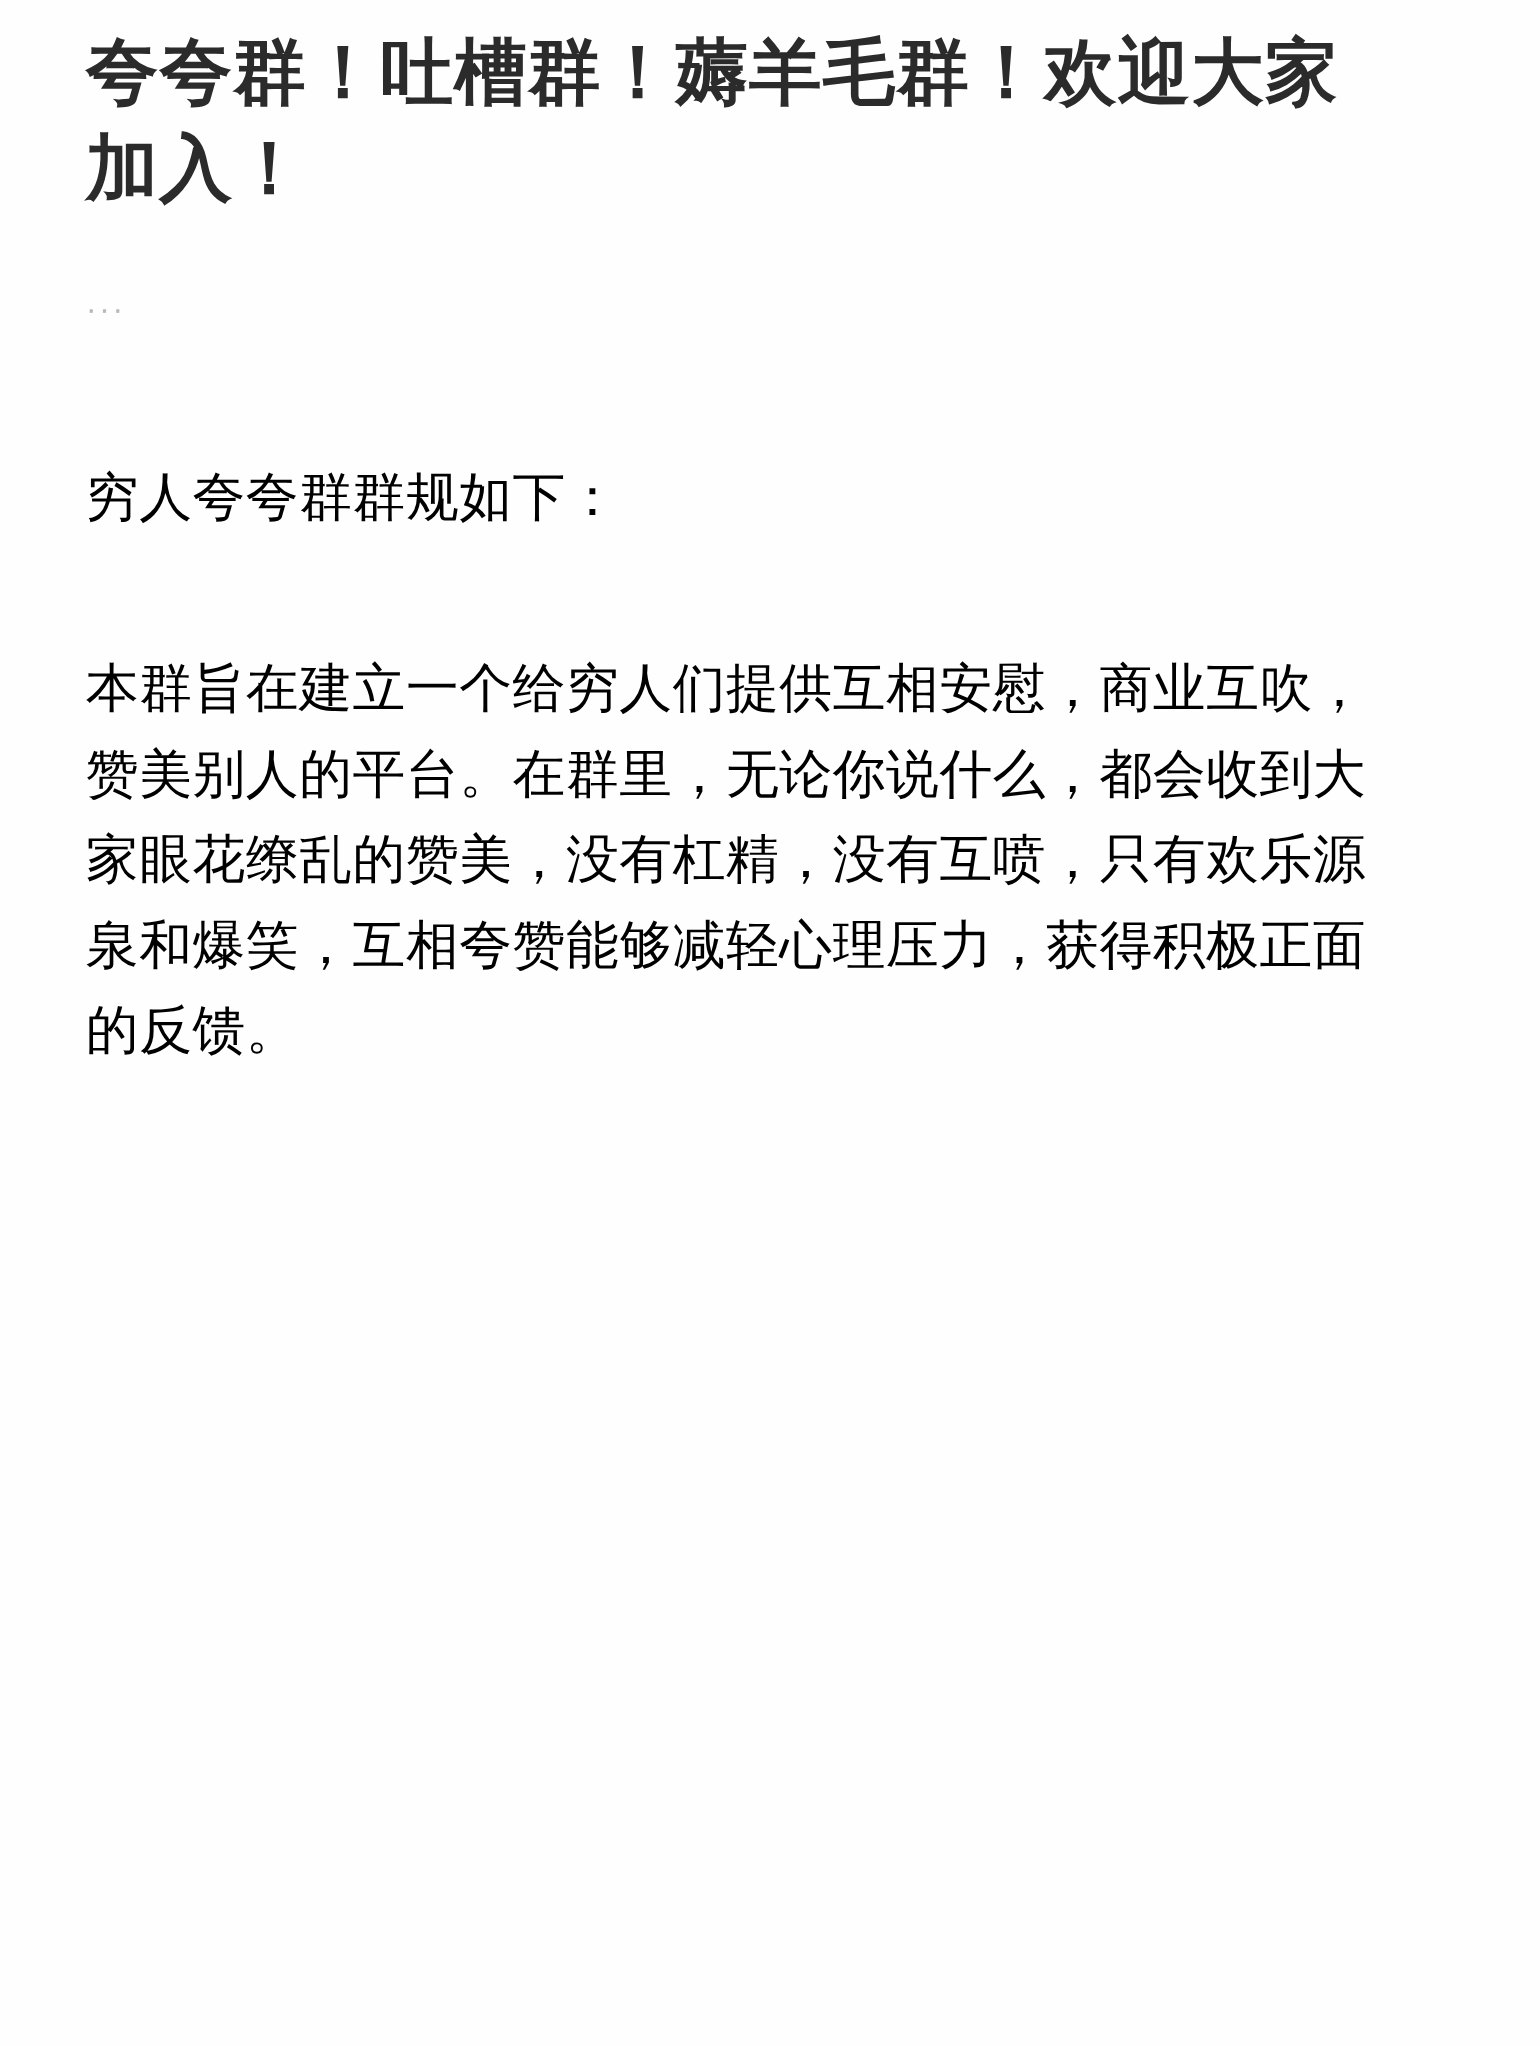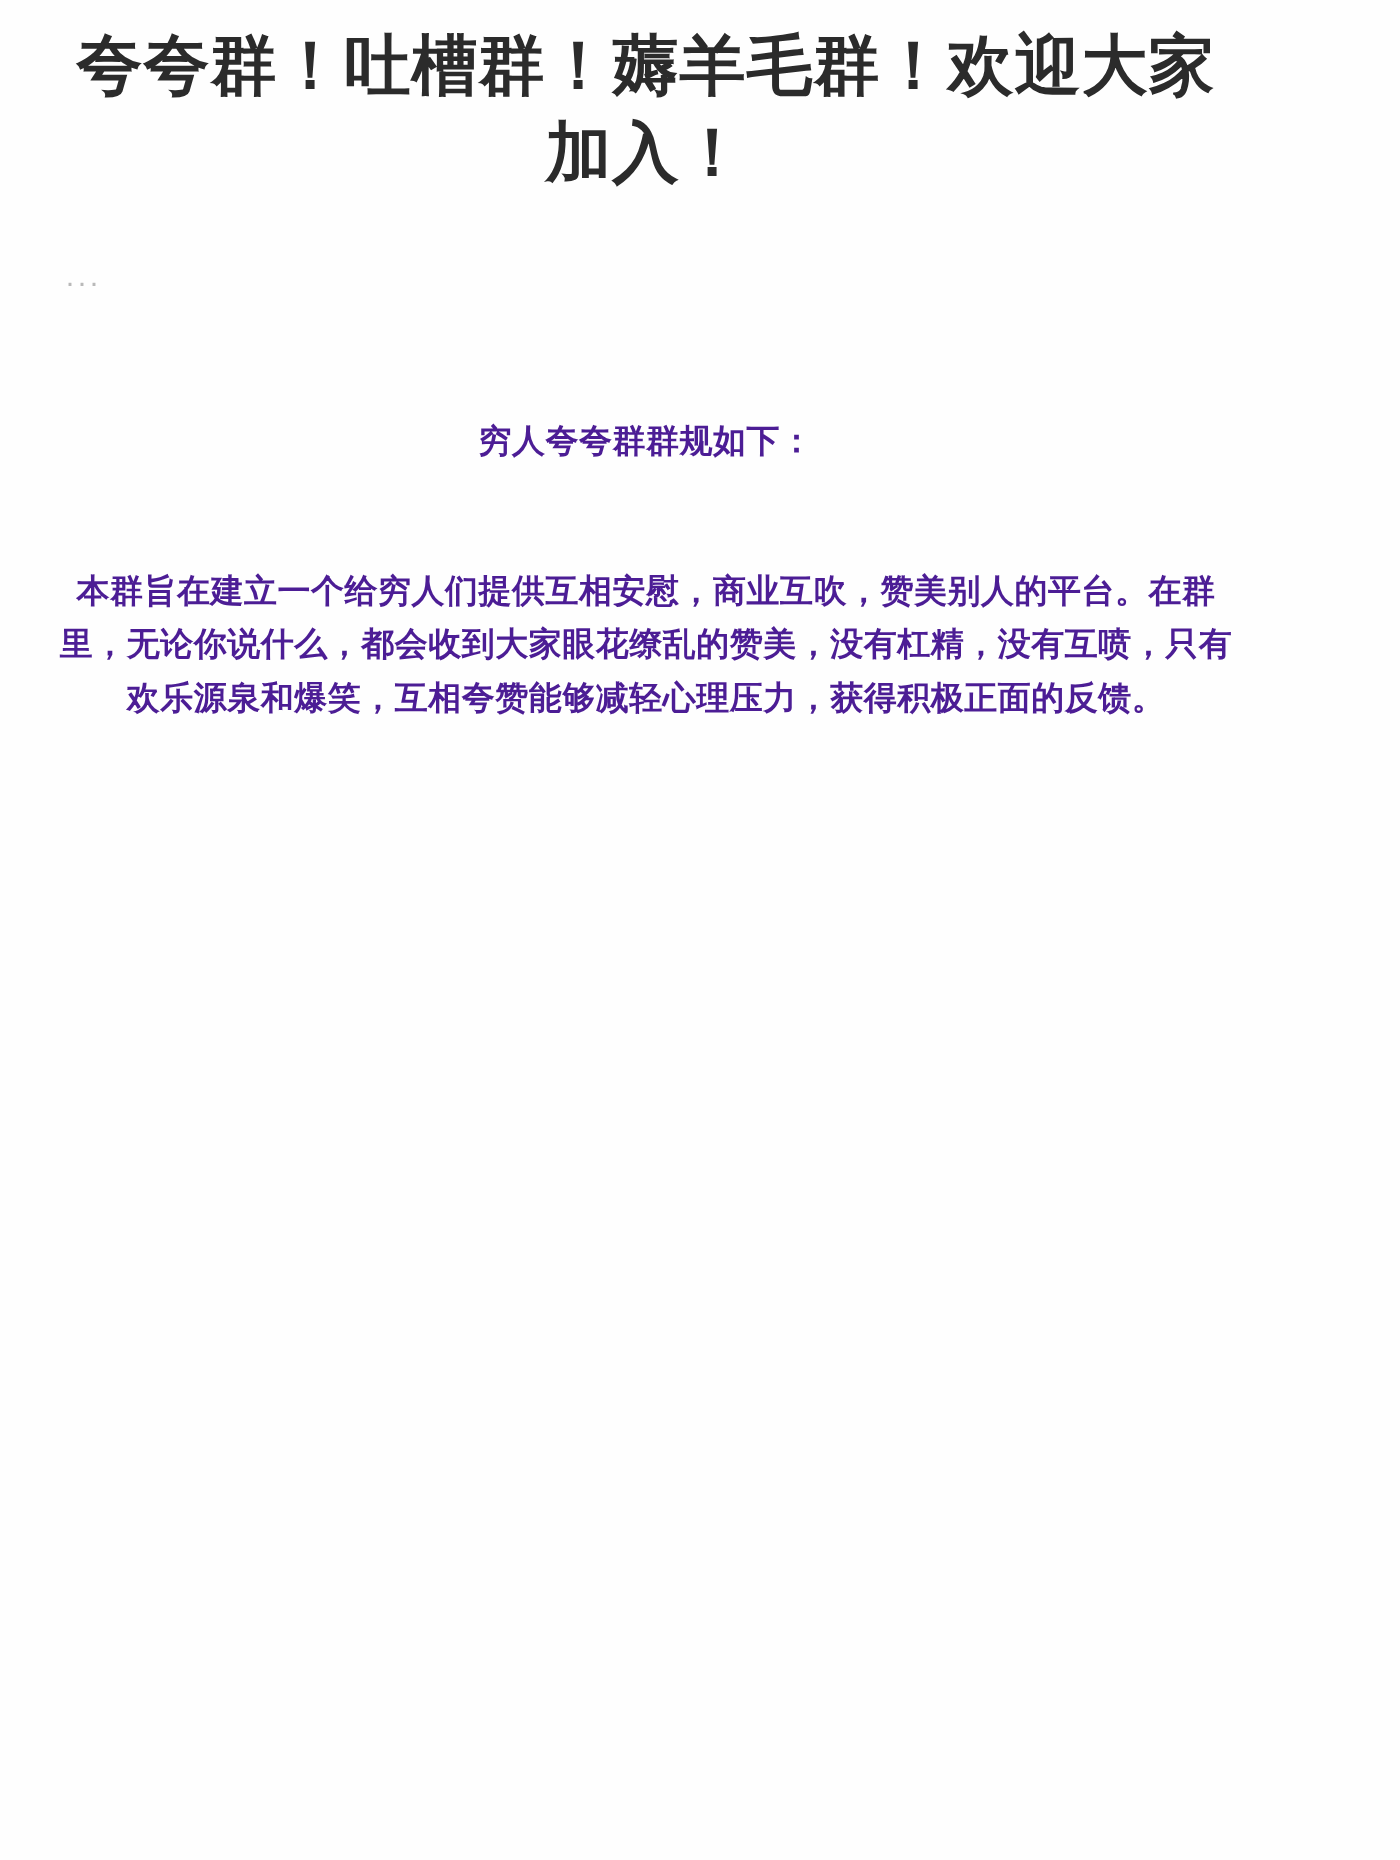--- a/index.html
+++ b/index.html
@@ -18,24 +18,23 @@
     position: relative;
     width: 1400px;
     height: 1860px;
     background: #fefefe;
     box-sizing: border-box;
     padding: 0;
   }
   
   .content {
     position: absolute;
-    left: 56px;
+    left: 78px;
     top: 0;
     width: 1240px;
-    text-align: center;
   }
   .article-title {
     font-size: 66px;
     line-height: 1.32;
     font-weight: bold;
     color: #2b2b2b;
     letter-spacing: 1px;
     margin: 22px 0 0 0;
     padding: 0;
     max-width: 1180px;
@@ -59,27 +58,26 @@
   }
   .timestamp {
     color: #b5b5b5;
     font-size: 38px;
     line-height: 48px;
     letter-spacing: 1px;
     margin-left: 16px;
     font-family: "Liberation Sans", sans-serif;
   }
   .body-block {
-    font-size: 33px;
+    font-size: 48px;
     line-height: 1.62;
-    color: #4c1d95;
+    color: #000000;
     letter-spacing: 0.5px;
     max-width: 1180px;
     font-family: "Liberation Sans", sans-serif;
-    font-weight: bold;
   }
   .p1 { margin-top: 108px; }
   .p2 { margin-top: 96px; }
   .p3 { margin-top: 92px; }
 </style>
 </head>
 <body>
 
 <div class="page">
   <div class="content">

